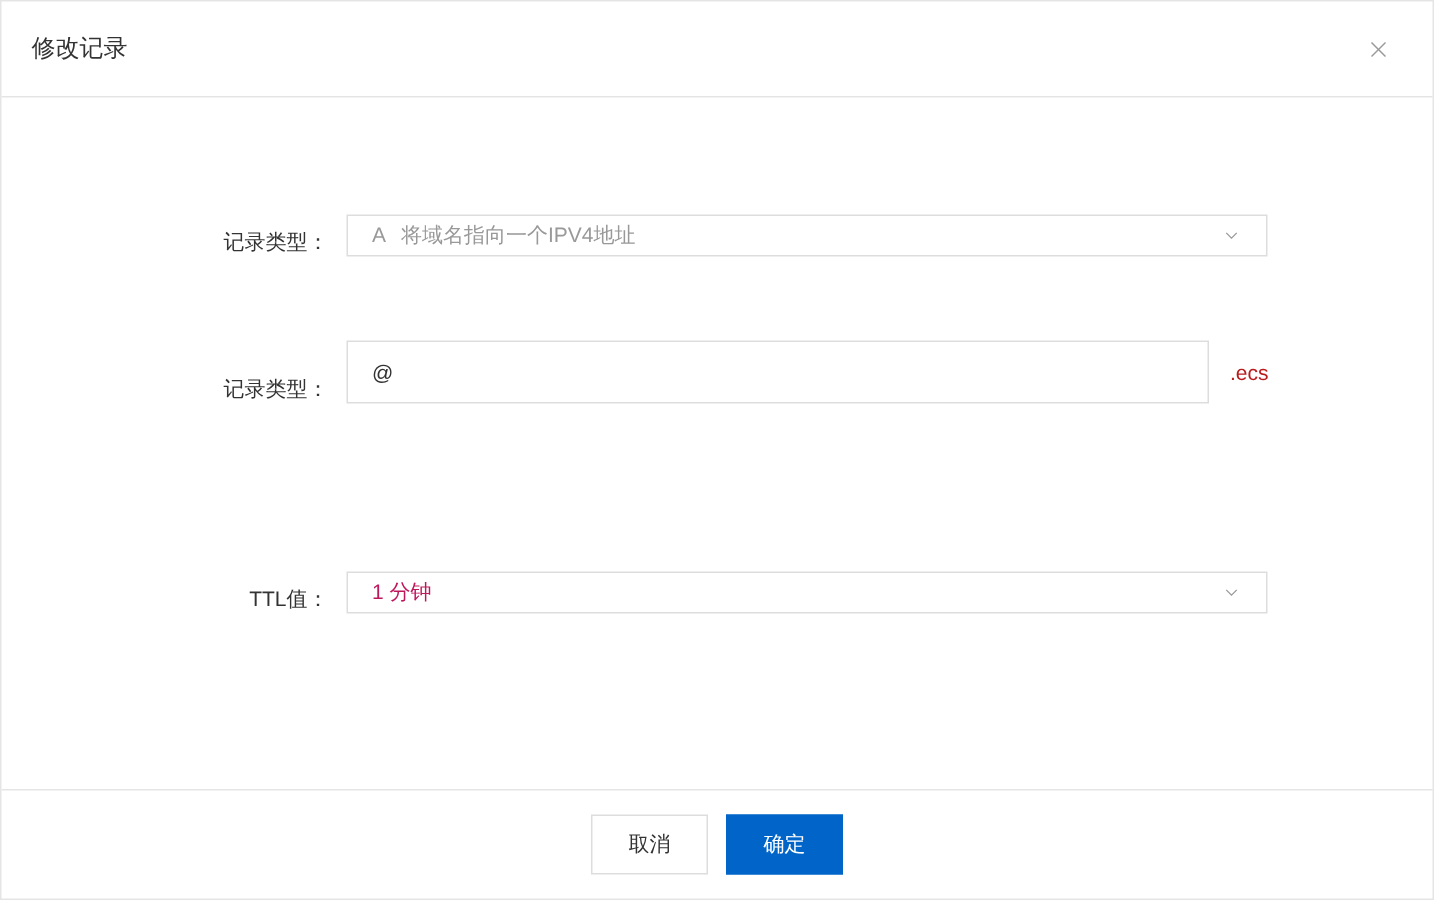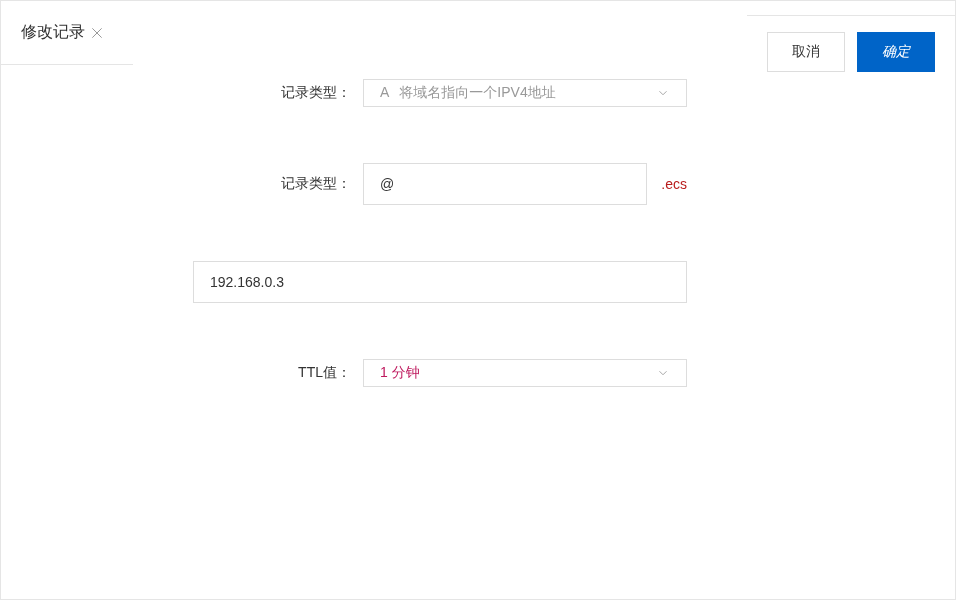--- a/index.html
+++ b/index.html
@@ -11,20 +11,21 @@
       font-family: "Microsoft YaHei", "PingFang SC", "Helvetica Neue", Arial, sans-serif;
       font-size: 14px;
       color: #333;
       background: #fff;
     }
     .modal {
       width: 956px;
       height: 600px;
       border: 1px solid #e5e5e5;
       display: flex;
+      flex-direction: column;
     }
     .modal-header {
       height: 64px;
       border-bottom: 1px solid #e5e5e5;
       display: flex;
       align-items: center;
       justify-content: space-between;
       padding: 0 24px 0 20px;
     }
     .modal-title {
@@ -44,21 +45,21 @@
     .close-btn svg {
       width: 16px;
       height: 16px;
     }
     .modal-body {
       flex: 1;
       padding: 50px 60px 20px 60px;
     }
     .form-row {
       display: flex;
-      align-items: center;
+      align-items: flex-end;
       margin-bottom: 56px;
       margin-top: 28px;
     }
     .form-label {
       width: 170px;
       text-align: right;
       padding-right: 12px;
       color: #333;
       font-size: 14px;
     }
@@ -126,21 +127,21 @@
     .ttl-select {
       max-width: 614px;
     }
     .ttl-select .select-value {
       color: #be185d;
     }
     .modal-footer {
       border-top: 1px solid #e5e5e5;
       padding: 16px 20px;
       display: flex;
-      justify-content: space-between;
+      justify-content: center;
       gap: 12px;
       margin-top: 14px;
     }
     .btn {
       min-width: 78px;
       height: 40px;
       padding: 0 20px;
       font-size: 14px;
       cursor: pointer;
       border: 1px solid #ddd;
@@ -148,21 +149,20 @@
       color: #333;
       font-family: inherit;
       display: inline-flex;
       align-items: center;
       justify-content: center;
     }
     .btn-primary {
       background: #0064c8;
       border-color: #0064c8;
       color: #fff;
-      font-style: italic;
     }
   </style>
 </head>
 <body>
 
 <div class="modal">
   <div class="modal-header">
     <div class="modal-title">修改记录</div>
     <div class="close-btn">
       <svg viewBox="0 0 24 24" fill="none" stroke="currentColor" stroke-width="1.5">
@@ -192,23 +192,20 @@
 
     <div class="form-row">
       <div class="form-label">记录类型：</div>
       <div class="form-control-wrap">
         <input type="text" class="text-input" value="@" style="">
         <span class="input-suffix">.ecs</span>
       </div>
     </div>
 
     <div class="form-row">
-      <div class="form-control-wrap">
-        <input type="text" class="text-input record-value-input" value="192.168.0.3" style="">
-      </div>
     </div>
 
     <div class="form-row">
       <div class="form-label">TTL值：</div>
       <div class="form-control-wrap">
         <div class="select-box ttl-select">
           <div class="select-value">1 分钟</div>
           <div class="select-arrow">
             <svg viewBox="0 0 24 24" fill="none" stroke="currentColor" stroke-width="1.5">
               <polyline points="6 9 12 15 18 9"></polyline>

